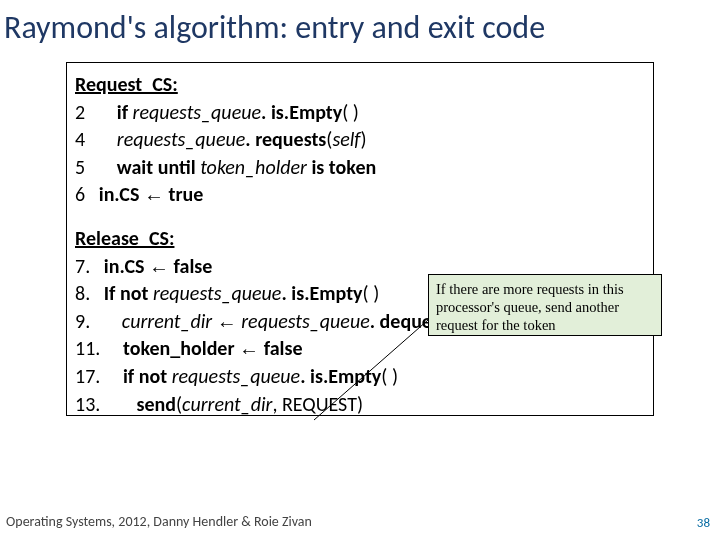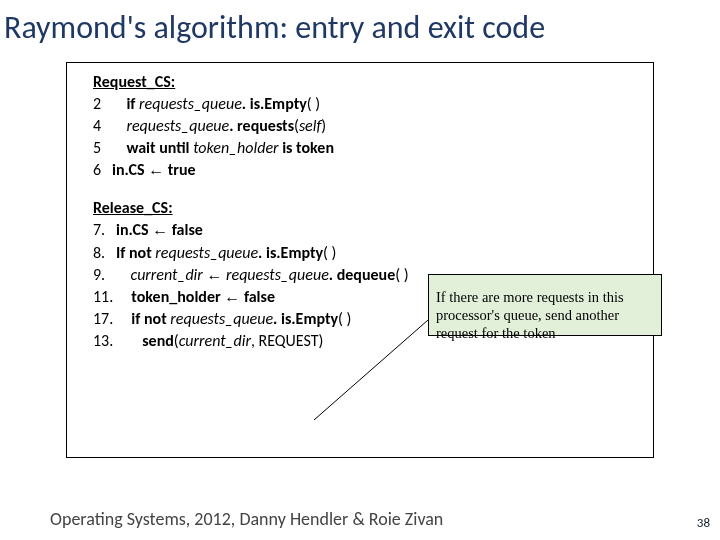--- a/index.html
+++ b/index.html
@@ -15,24 +15,24 @@
       color: #1f3864;
       font-size: 32px;
       font-weight: 400;
       padding: 8px 4px 14px 4px;
     }
     .code-box {
       position: absolute;
       left: 66px;
       top: 62px;
       width: 588px;
-      height: 396px;
+      height: 354px;
       border: 1.2px solid #000;
-      padding: 8px 26px;
-      font-size: 16px;
+      padding: 8px 8px;
+      font-size: 20px;
       line-height: 1.38;
       font-family: Calibri, Arial, sans-serif;
     }
     .sec-title {
       font-weight: 700;
       text-decoration: underline;
     }
     .line { white-space: pre; }
     .b { font-weight: 700; }
     .i { font-style: italic; }
@@ -41,42 +41,41 @@
       position: absolute;
       left: 428px;
       top: 274px;
       width: 234px;
       height: 62px;
       background: #e2efd9;
       border: 1px solid #000;
       font-family: "Times New Roman", serif;
       font-size: 14.5px;
       line-height: 1.25;
-      padding: 13px 7px;
+      padding: 5px 7px;
     }
     svg.connector {
       position: absolute;
       left: 0; top: 0;
       width: 720px; height: 540px;
       pointer-events: none;
     }
     .footer {
       position: absolute;
       left: 6px;
       bottom: 10px;
-      font-size: 18px;
+      font-size: 14px;
       color: #444;
-      margin-left: 44px;
     }
     .pagenum {
       position: absolute;
       right: 10px;
       bottom: 10px;
       font-size: 13px;
-      color: #0f172a;
+      color: #0369a1;
     }
   </style>
 </head>
 <body>
 
 <div class="title">Raymond's algorithm: entry and exit code</div>
 
 <div class="code-box">
   <div>
     <div class="sec-title">Request_CS:</div>

